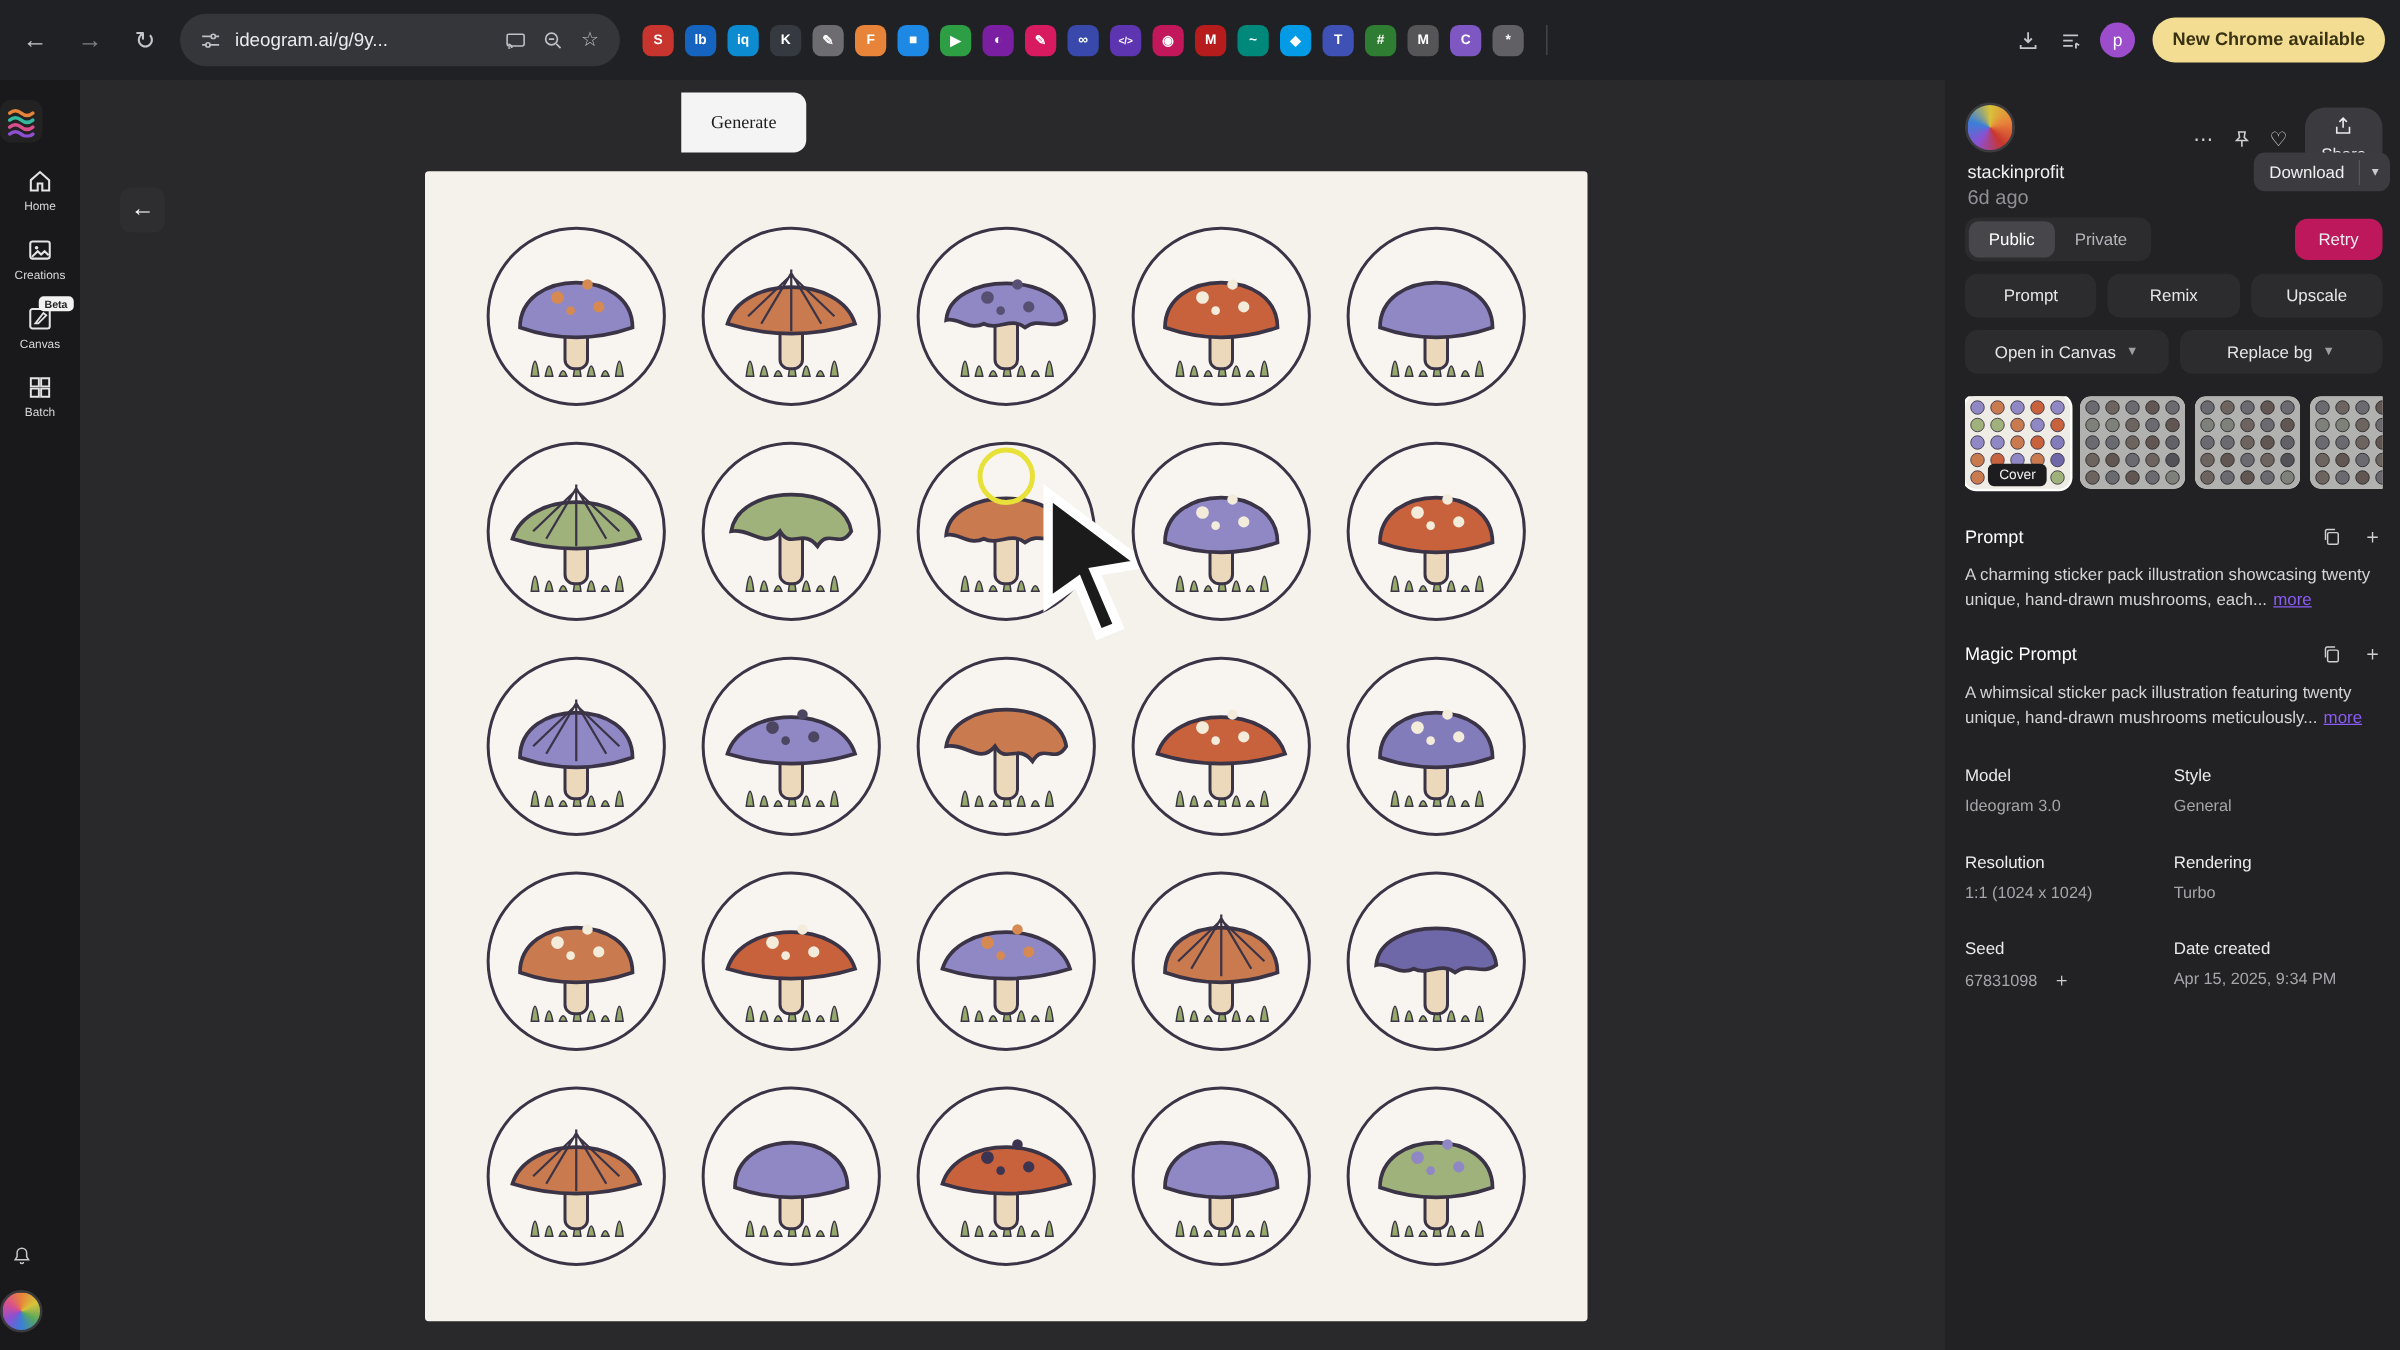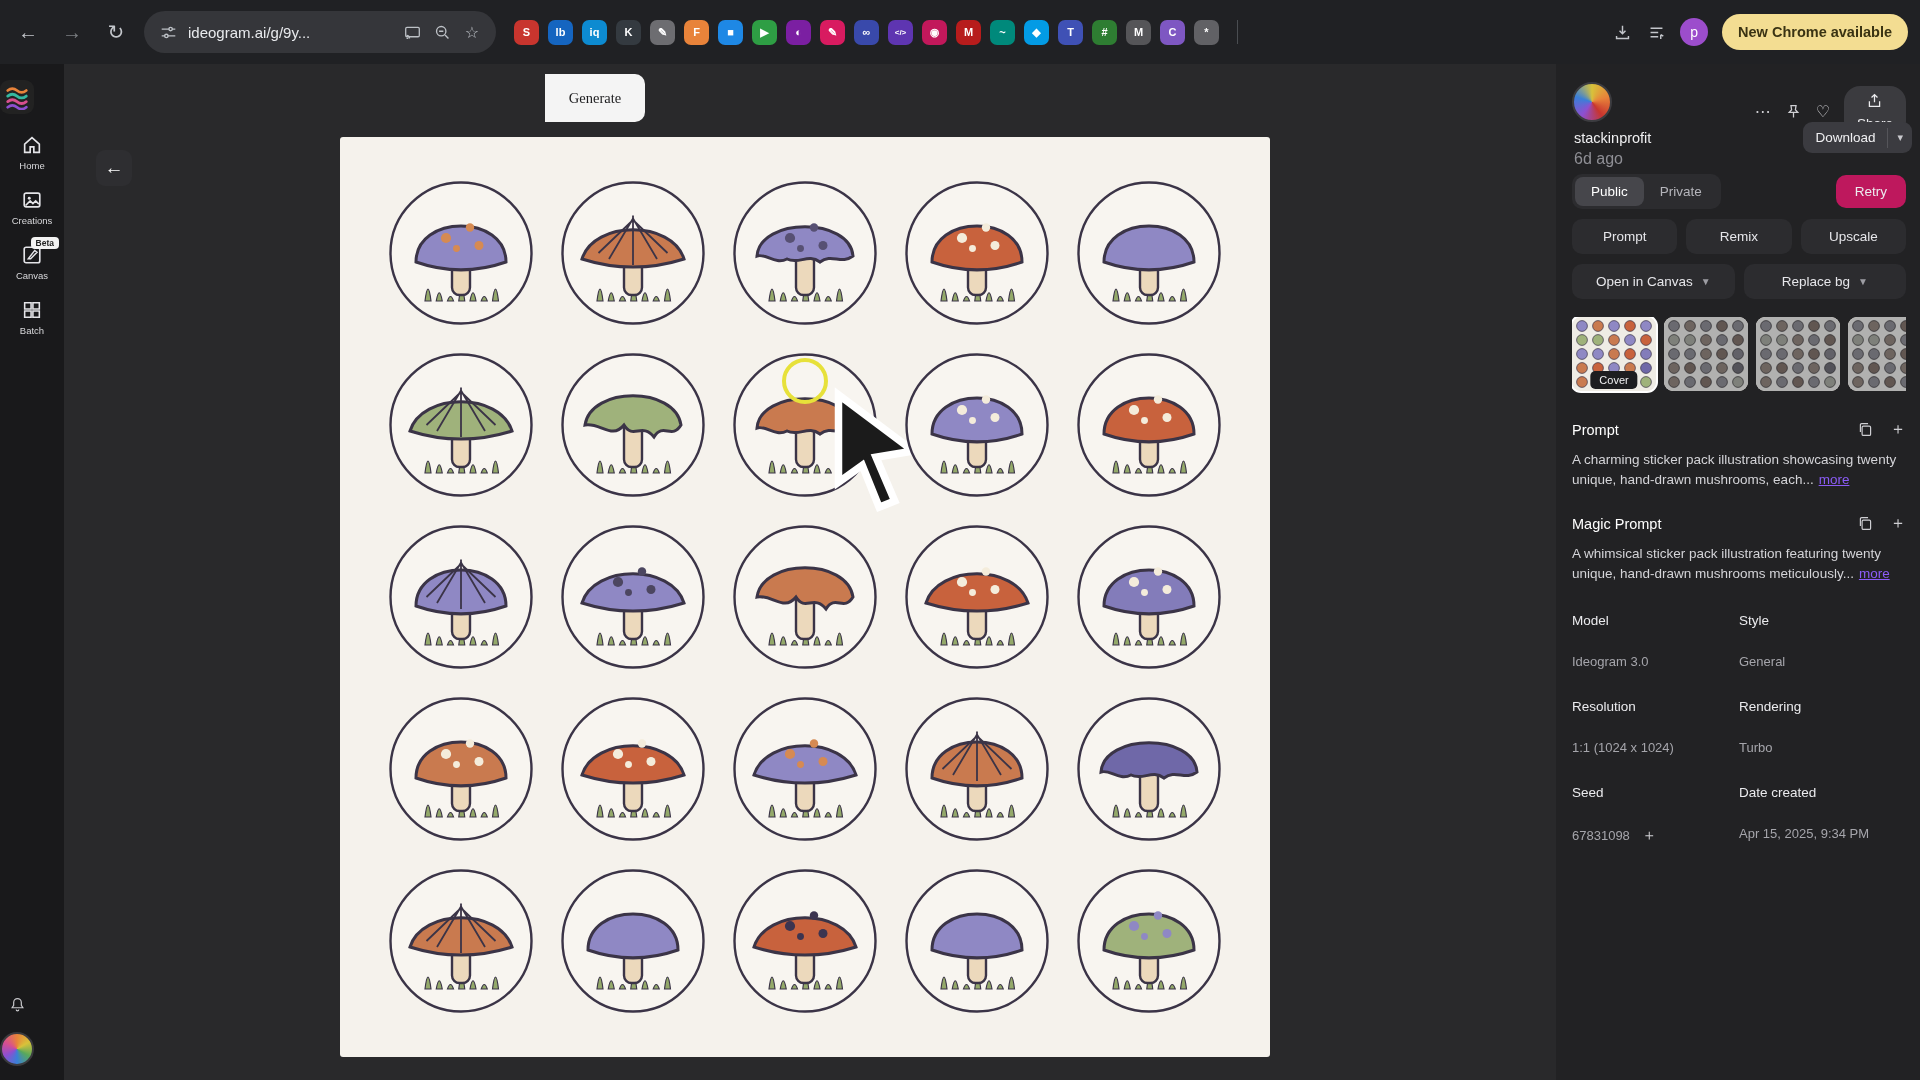--- a/index.html
+++ b/index.html
@@ -114,21 +114,21 @@
     white-space:nowrap; }
 
   .sec-head { display:flex; align-items:center; margin-top:24px; }
   .sec-head .ttl { color:#ffffff; font-size:14.5px; flex:1; }
   .sec-head .ic { color:#cfcfd3; margin-left:16px; cursor:pointer; display:flex; align-items:center;}
   .sec-text { margin-top:10px; color:#d4d4d8; font-size:13.5px; line-height:1.45; }
   .more { color:#8b5cf6; text-decoration:underline; margin-left:5px; cursor:pointer;text-align:right; }
 
   .meta { display:grid; grid-template-columns:1fr 1fr; row-gap:30px; margin-top:30px; }
   .meta .lab { color:#ebebee; font-size:13.5px; }
-  .meta .val { margin-top:26px; color:#a5a5ab; font-size:13px; display:flex; align-items:center; gap:12px;}
+  .meta .val { margin-top:9px; color:#a5a5ab; font-size:13px; display:flex; align-items:center; gap:12px;}
   .meta .plus { color:#cfcfd3; font-size:15px; cursor:pointer; }
 
   svg.sicon { width:17px; height:17px; display:block; }
 </style>
 </head>
 <body>
 
 <div class="browser-bar">
   <div class="nav-btn">←</div>
   <div class="nav-btn dim">→</div>

